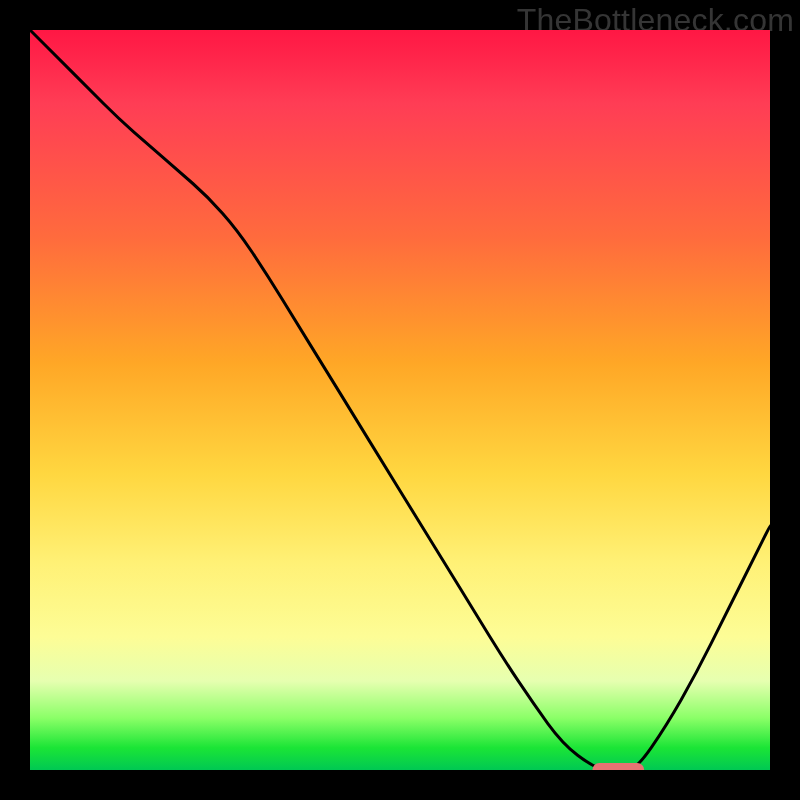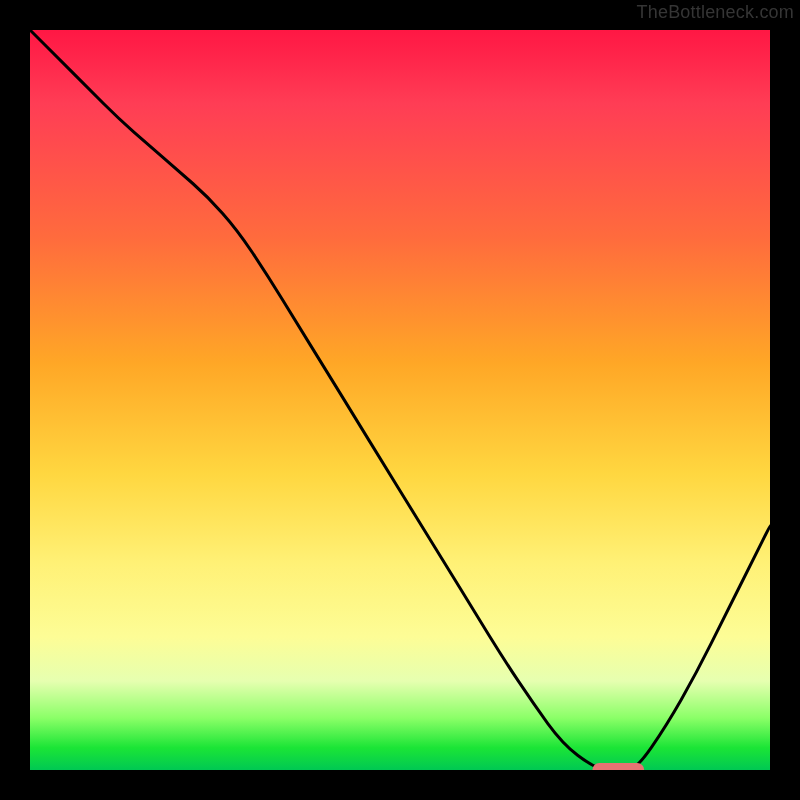--- a/index.html
+++ b/index.html
@@ -18,21 +18,21 @@
     width: 800px;
     height: 800px;
     background: #000;
   }
   .watermark {
     position: absolute;
     top: 2px;
     right: 6px;
     color: #353535;
     font-family: Arial, Helvetica, sans-serif;
-    font-size: 18px;
+    font-size: 32px;
     font-weight: 400;
     letter-spacing: 0.2px;
   }
   .plot-area {
     position: absolute;
     top: 30px;
     left: 30px;
     width: 740px;
     height: 740px;
     

